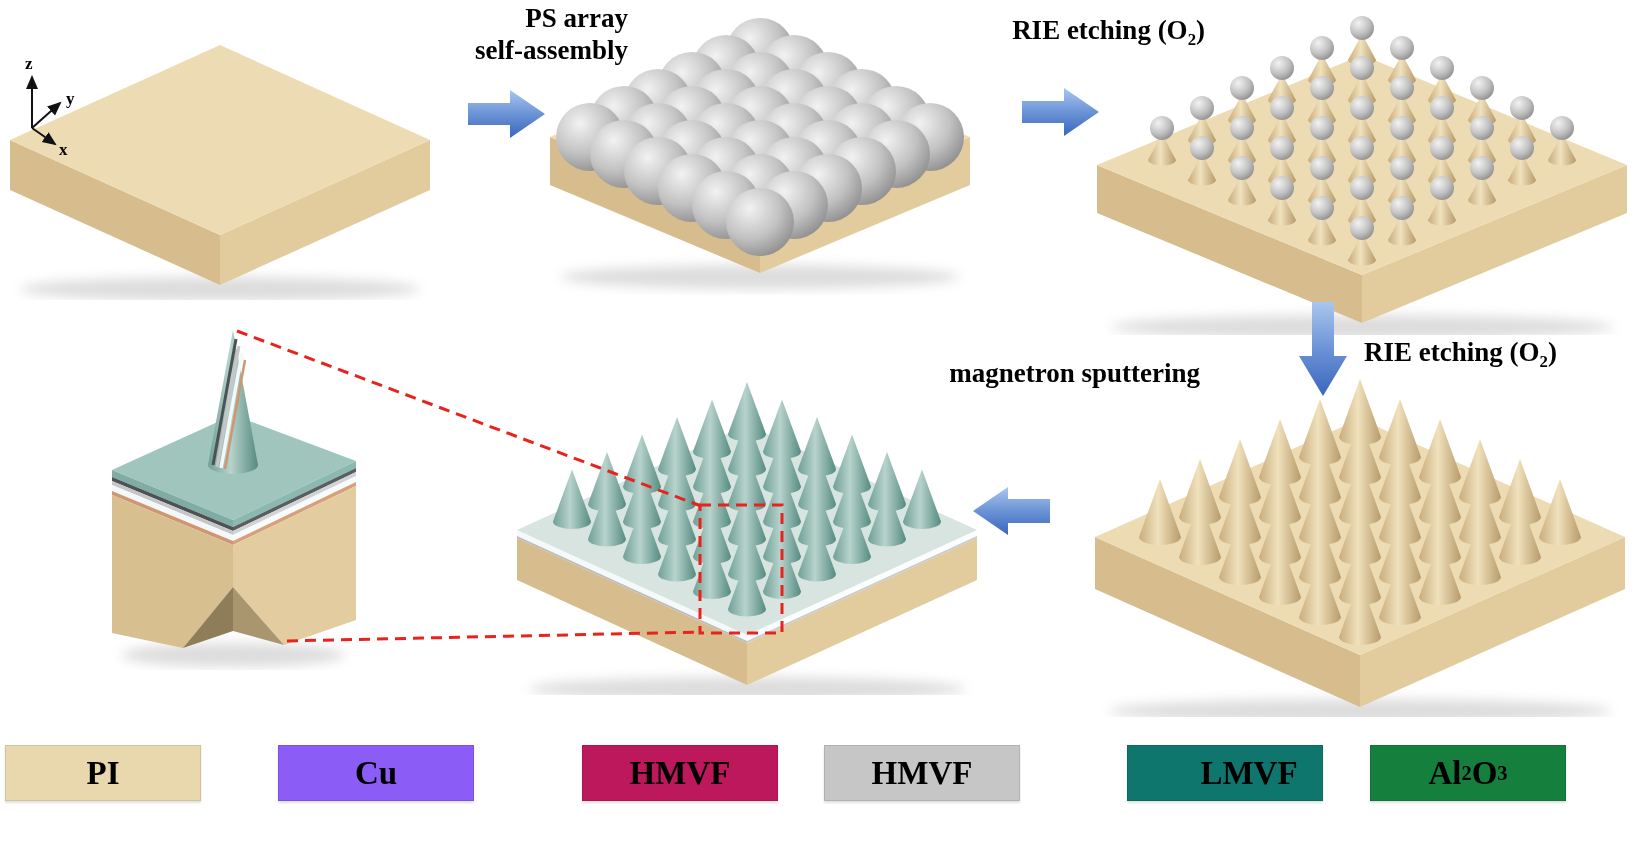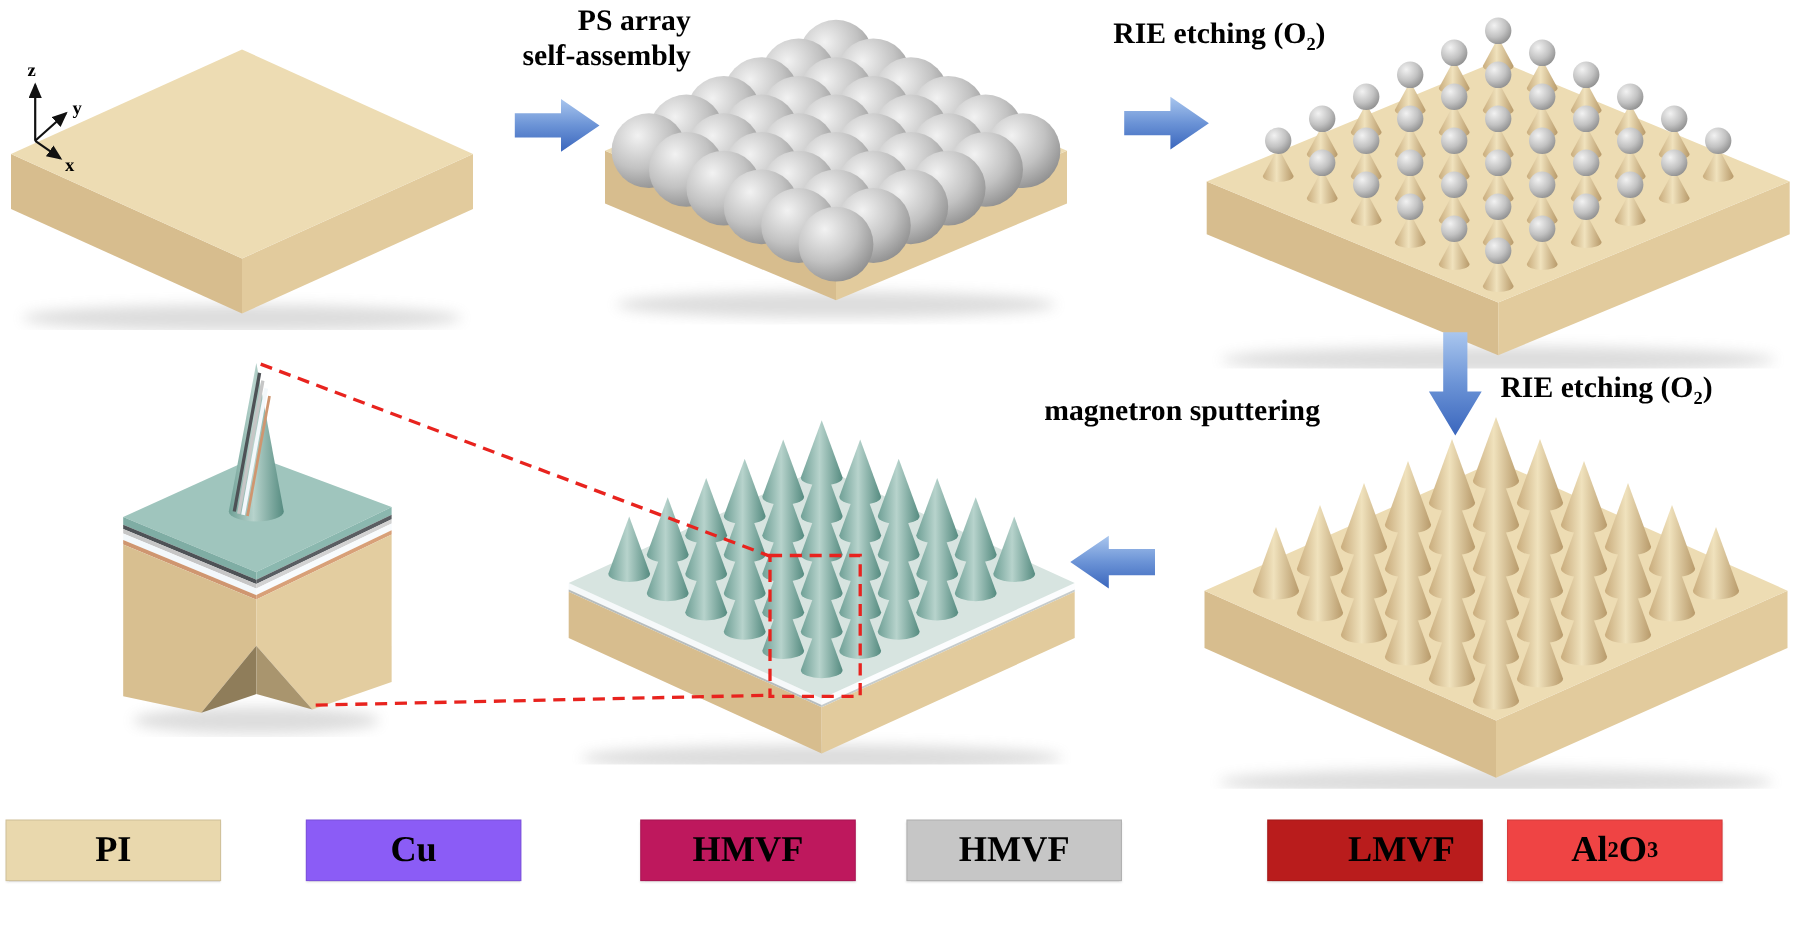--- a/index.html
+++ b/index.html
@@ -351,24 +351,24 @@
     </div>
     <div class="sw" style="left: 278px; background-color: #8b5cf6;">
       <span>Cu</span>
     </div>
     <div class="sw" style="left: 582px; background-color: #be185d;">
       <span>HMVF</span>
     </div>
     <div class="sw" style="left: 824px; background-color: rgb(198, 198, 198);">
       <span>HMVF</span>
     </div>
-    <div class="sw" style="left: 1152px; background-color: #b91c1c; padding-left: 48px;">
+    <div class="sw" style="left: 1127px; background-color: #0f766e; padding-left: 48px;">
       <span>LMVF</span>
     </div>
-    <div class="sw" style="left: 1370px; background-color: #ef4444;">
+    <div class="sw" style="left: 1370px; background-color: #15803d;">
       <span>Al</span>
         <sub><span>2</span></sub>
         <span>O</span>
         <sub><span>3</span></sub>
     </div>
   </div>
 
 </div>
 
 </body></html>

